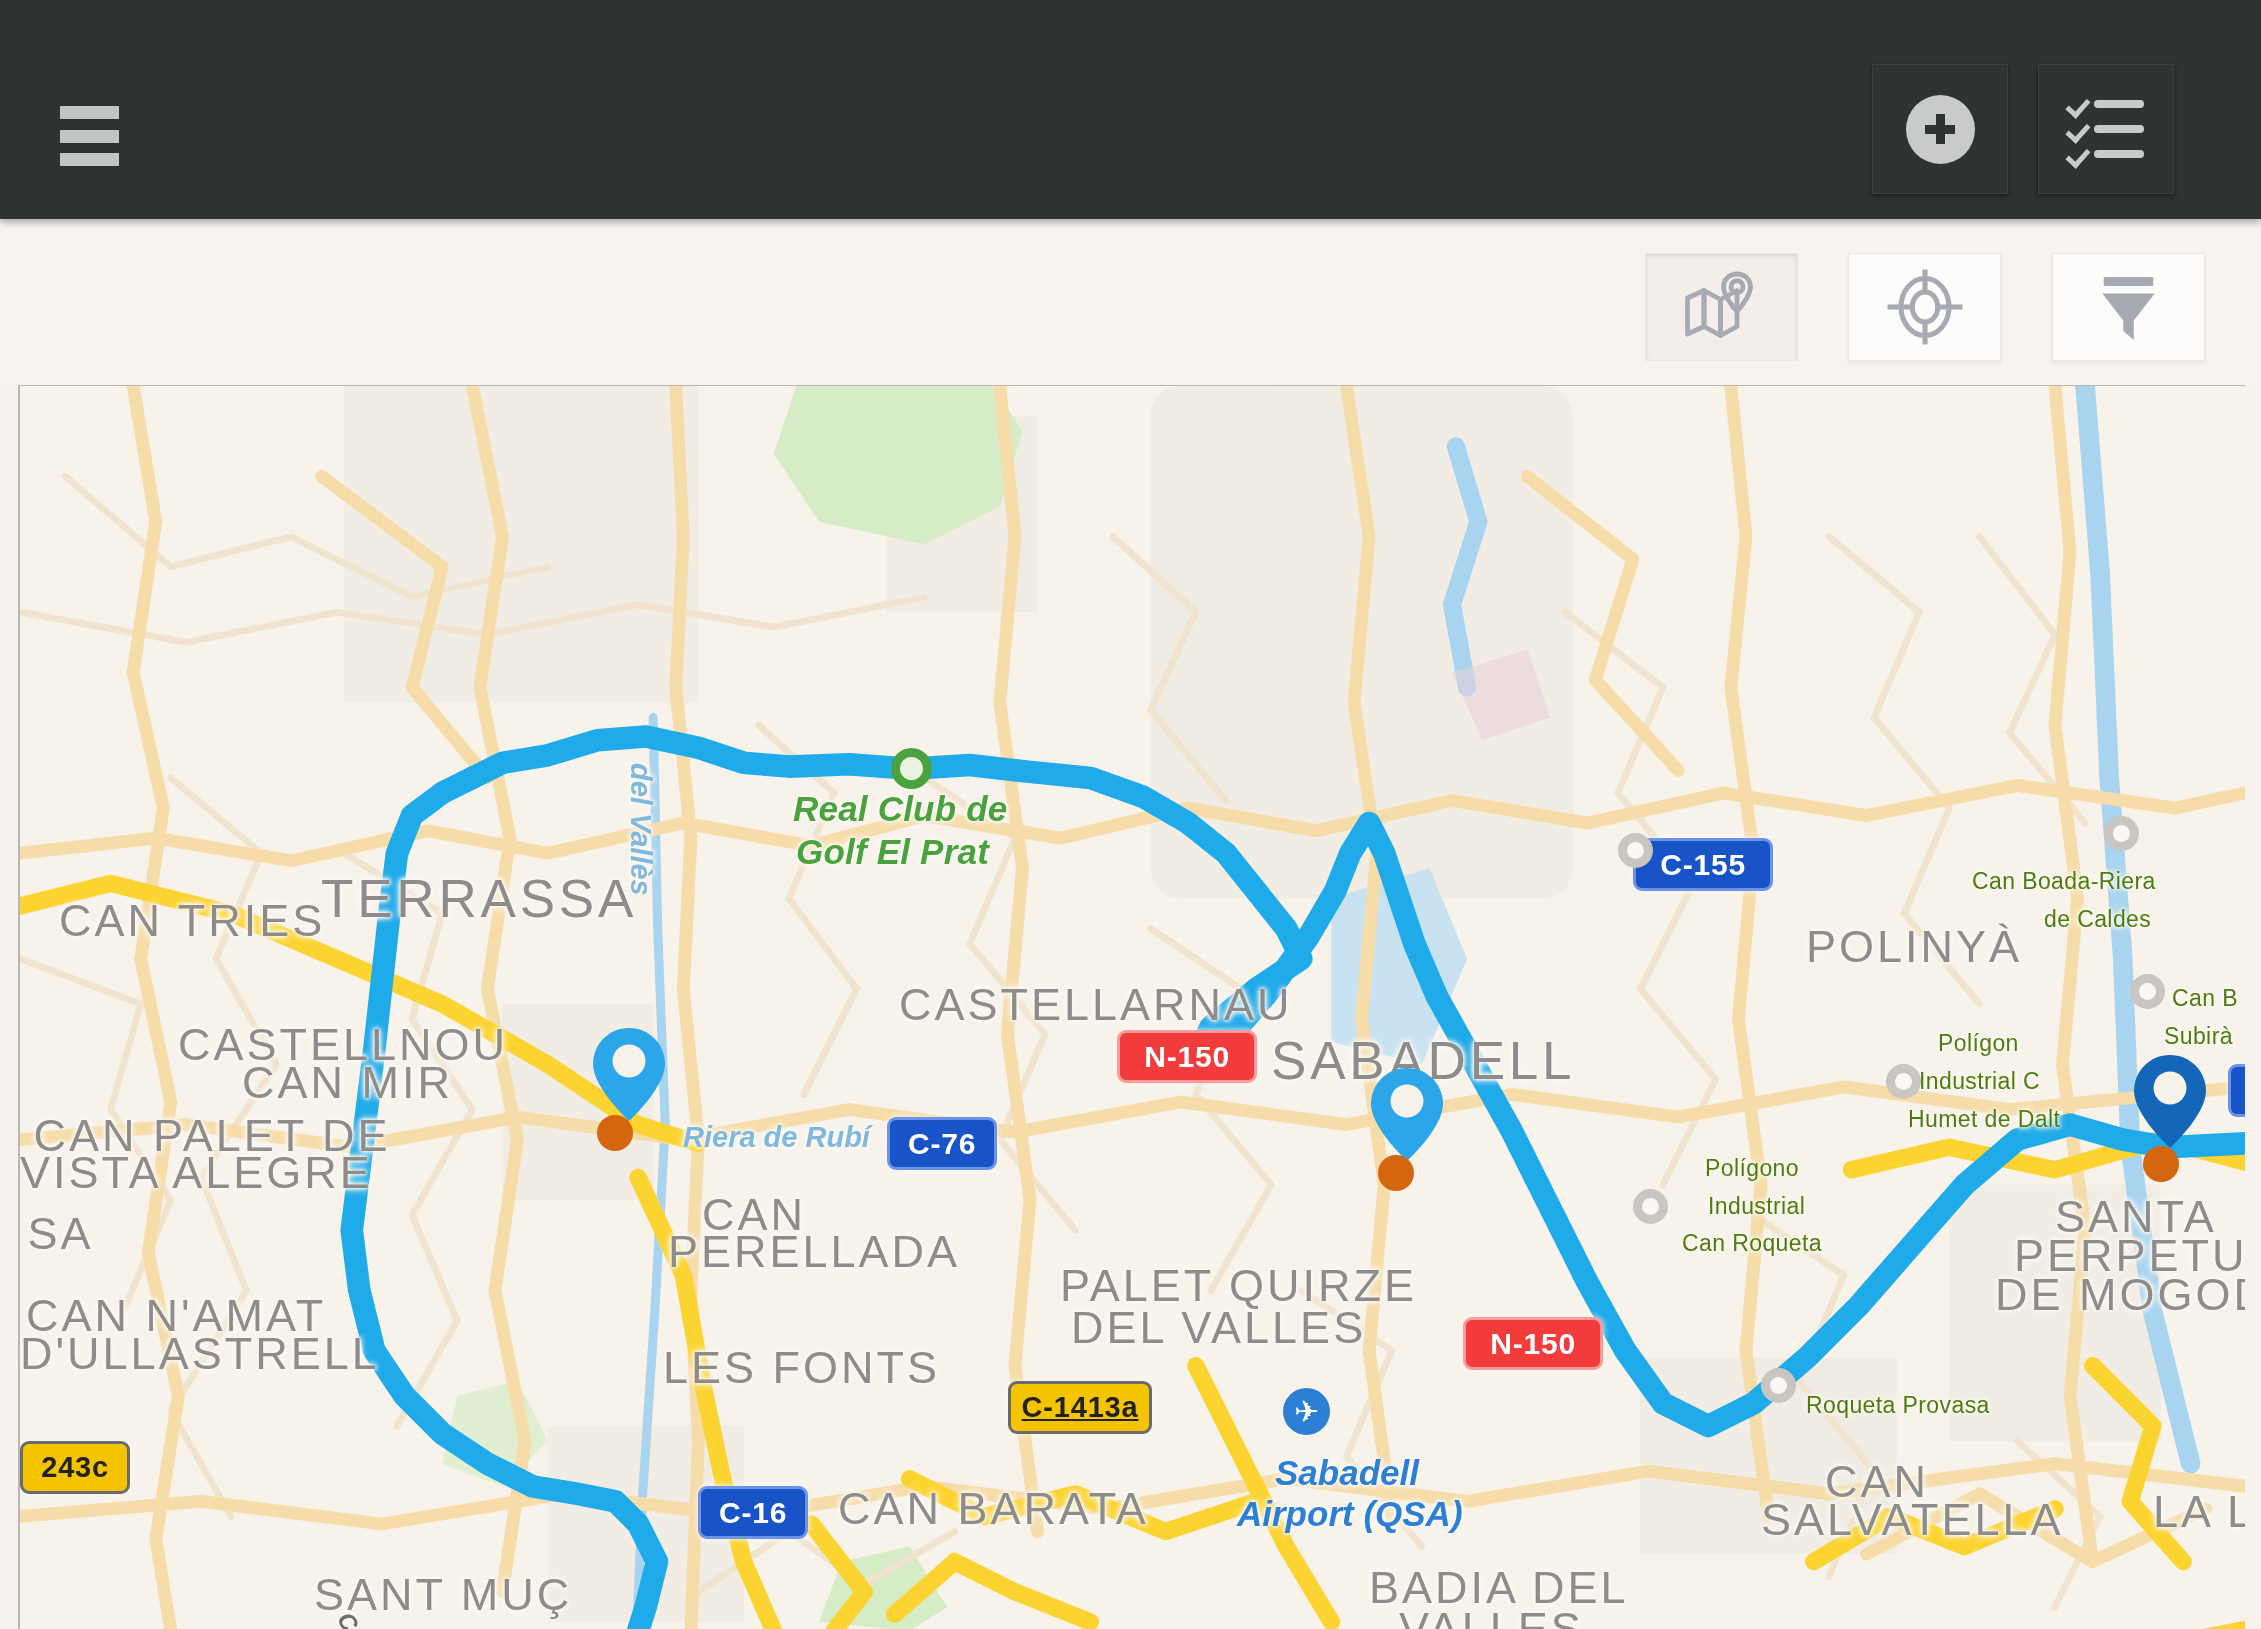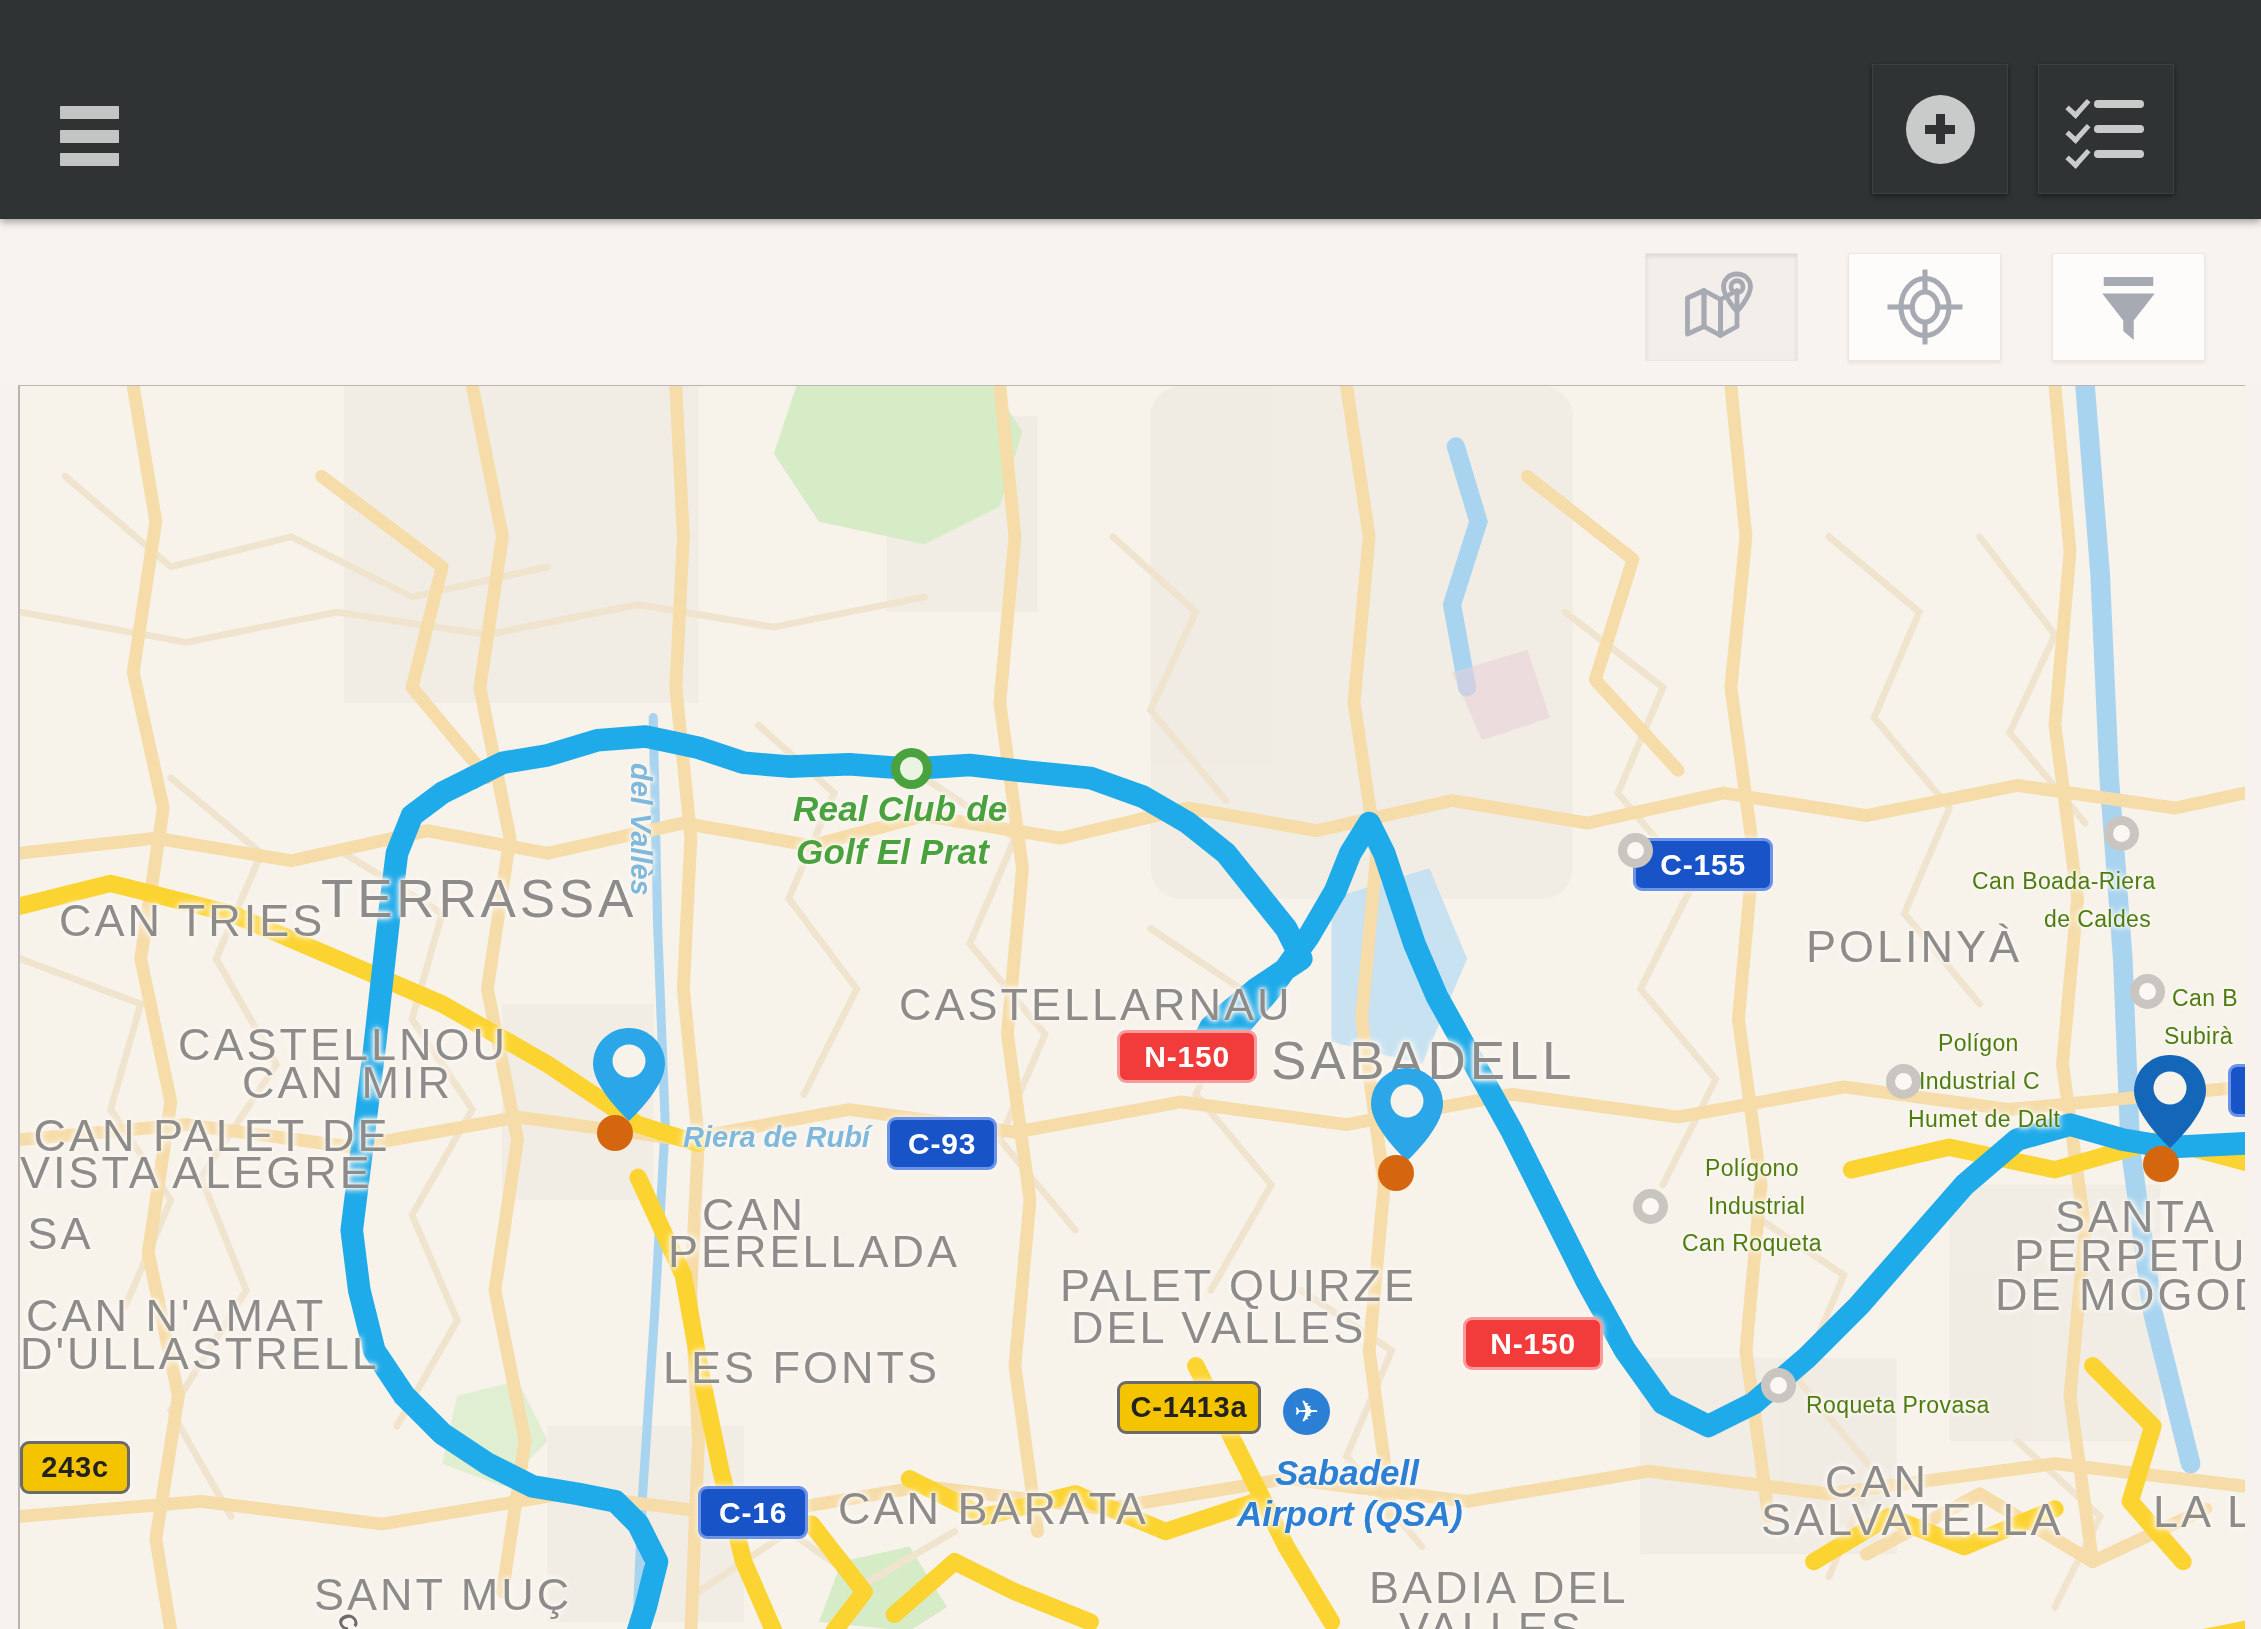--- a/index.html
+++ b/index.html
@@ -363,26 +363,26 @@
       <div class="lbl city" style="left: 1975px; top: 883px;">DE MOGODA</div>
       <div class="lbl poi" style="left: 1786px; top: 1006px;">Roqueta Provasa</div>
       <div class="lbl city" style="left: 1805px; top: 1070px;">CAN</div>
       <div class="lbl city" style="left: 1741px; top: 1108px;">SALVATELLA</div>
       <div class="lbl city" style="left: 2133px; top: 1100px;">LA LLA</div>
     </div>
 
   <div id="shields">
       <div class="shield blue" style="left: 1613px; top: 452px; height: 47px; min-width: 113px; padding: 0px 10.6px;">C-155</div>
       <div class="shield red" style="left: 1097px; top: 644px; height: 47px; min-width: 113px; padding: 0px 10.6px;">N-150</div>
-      <div class="shield yellow" style="left: 1097px; top: 995px; height: 47px; min-width: 113px; padding: 0px 10.6px;">C-1413a</div>
+      <div class="shield yellow" style="left: 988px; top: 995px; height: 47px; min-width: 113px; padding: 0px 10.6px; text-decoration: underline;">C-1413a</div>
       <div class="shield red" style="left: 1443px; top: 931px; height: 47px; min-width: 113px; padding: 0px 10.6px;">N-150</div>
       <div class="shield blue" style="left: 678px; top: 1100px; height: 47px; min-width: 83px; padding: 0px 10.6px;">C-16</div>
       <div class="shield yellow" style="left: 0px; top: 1055px; height: 47px; min-width: 83px; padding: 0px 10.6px;">243c</div>
       <div class="shield blue" style="left: 2208px; top: 678px; height: 47px; min-width: 44px; padding: 0px 10.6px;">A</div>
-      <div class="shield blue" style="left: 867px; top: 731px; height: 47px; min-width: 83px; padding: 0px 10.6px;">C-93</div>
+      <div class="shield blue" style="left: 867px; top: 731px; height: 47px; min-width: 83px; padding: 0px 10.6px;">C-76</div>
     </div>
 
   <div class="poi-dot" style="left:1598px;top:447px;">
       <span></span>
     </div>
   <div class="poi-dot" style="left:2084px;top:430px;">
       <span></span>
     </div>
   <div class="poi-dot" style="left:2110px;top:588px;">
       <span></span>

